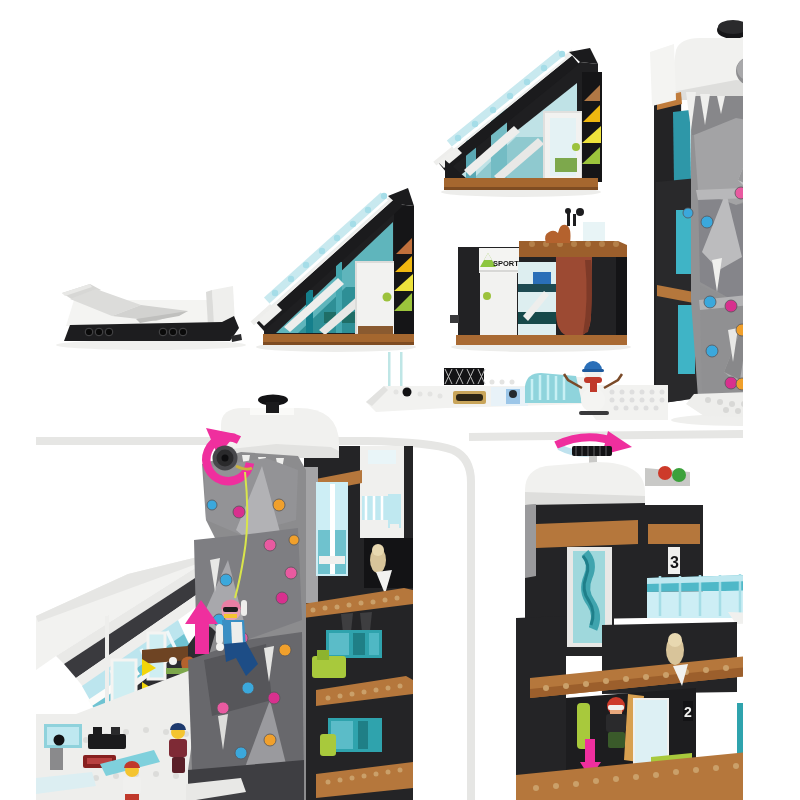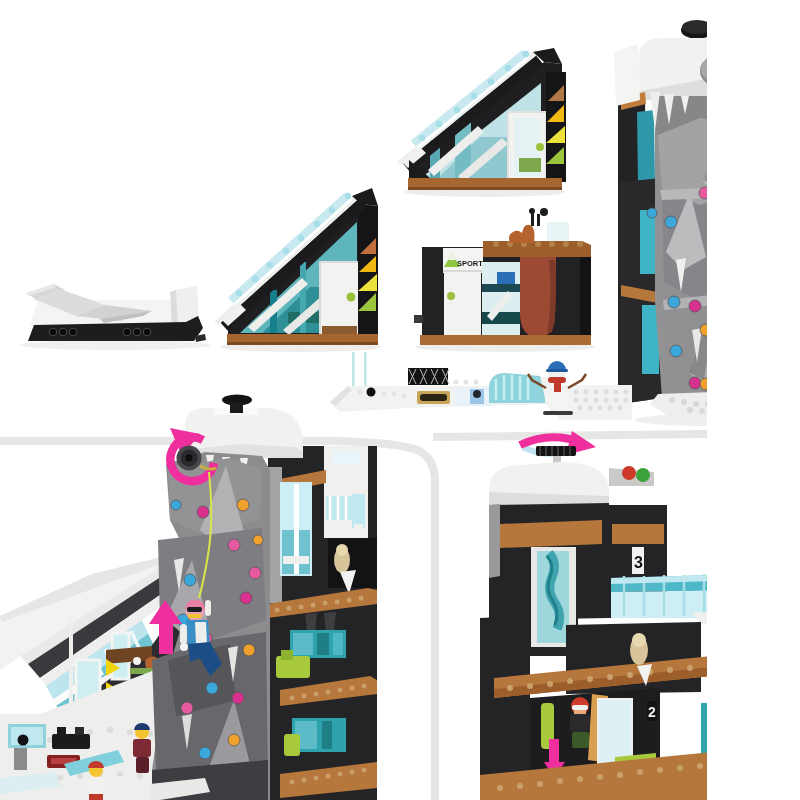--- a/index.html
+++ b/index.html
@@ -1,16 +1,16 @@
 <!DOCTYPE html>
 <html><head>
 <meta charset="utf-8">
 <style>
   html,body{margin:0;padding:0;background:#ffffff;}
-  #stage{position:relative;width:707px;height:800px;overflow:hidden;font-family:"Liberation Sans",sans-serif;}
+  #stage{position:relative;width:707px;height:800px;overflow:hidden;font-family:"Liberation Sans",sans-serif;padding-left:36px;}
   svg{display:block;}
 </style>
 </head>
 <body>
 <div id="stage">
 <svg width="800" height="800" viewBox="0 0 800 800">
 <rect x="0" y="0" width="800" height="800" fill="#ffffff"></rect>
 
 <path d="M0 441 L330 441 Q395 442 417 450 Q435 458 435 482 L435 800" stroke="#e6e6e4" stroke-width="8" fill="none"></path>
 

